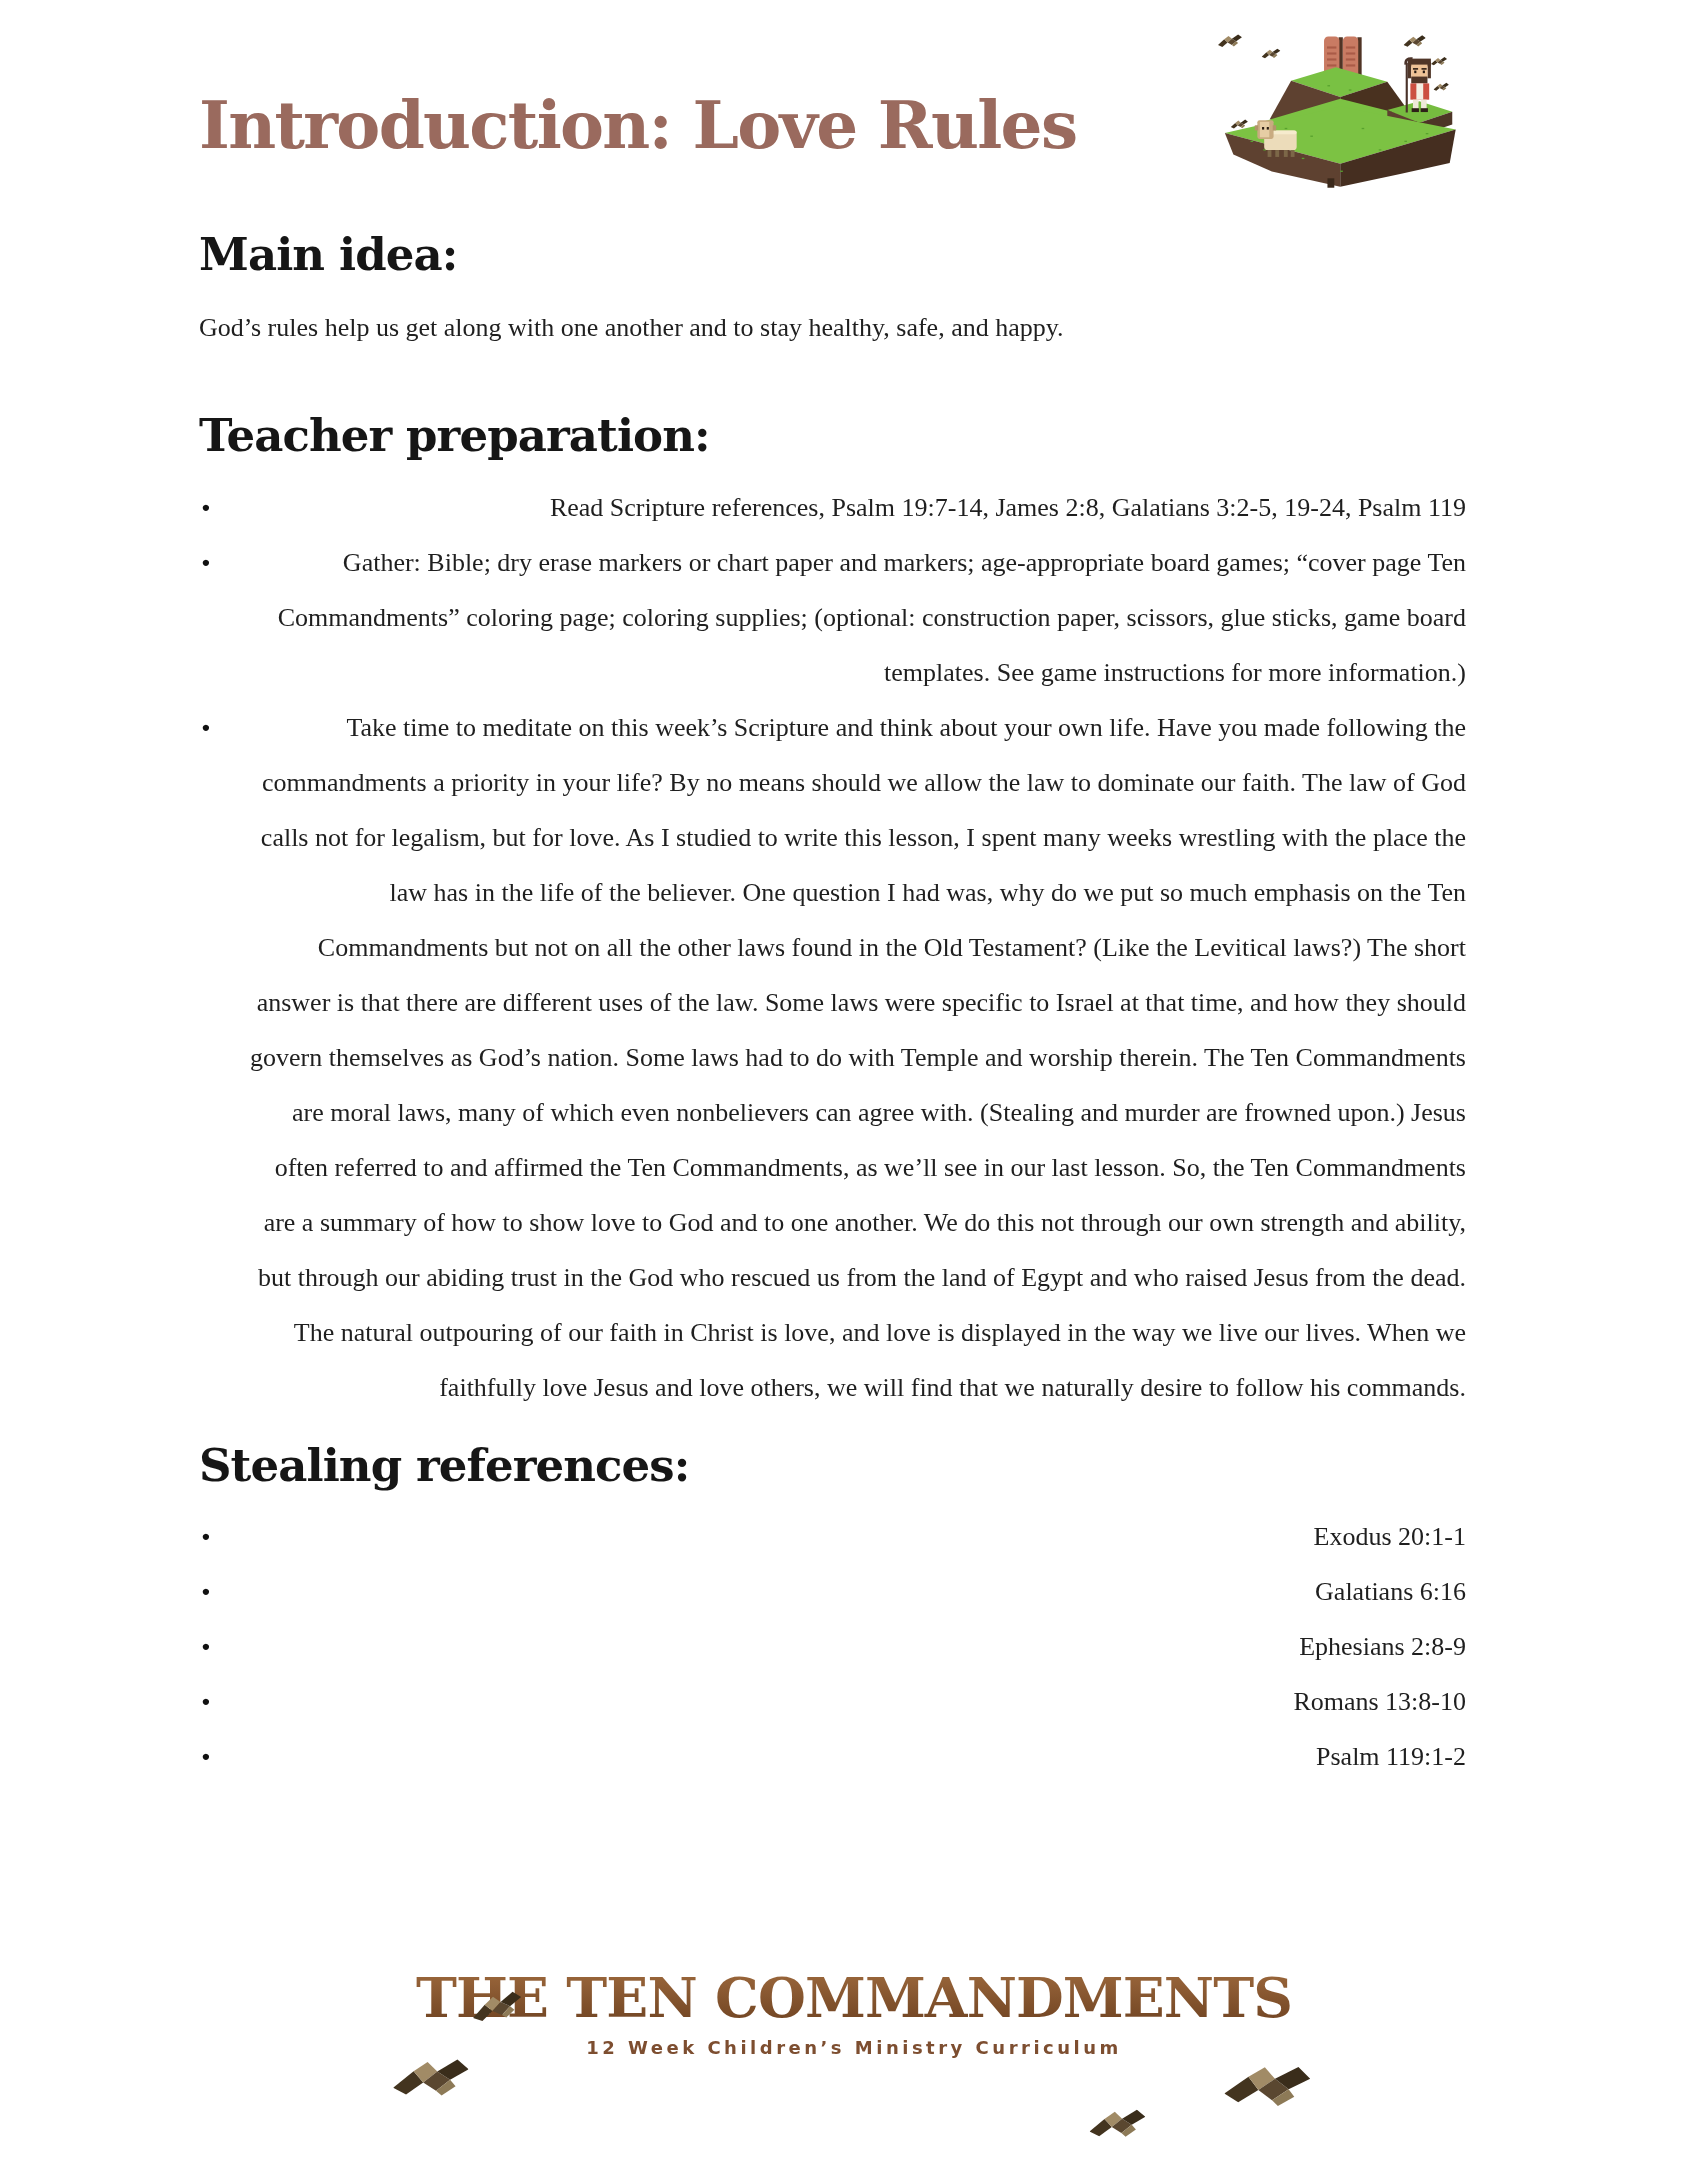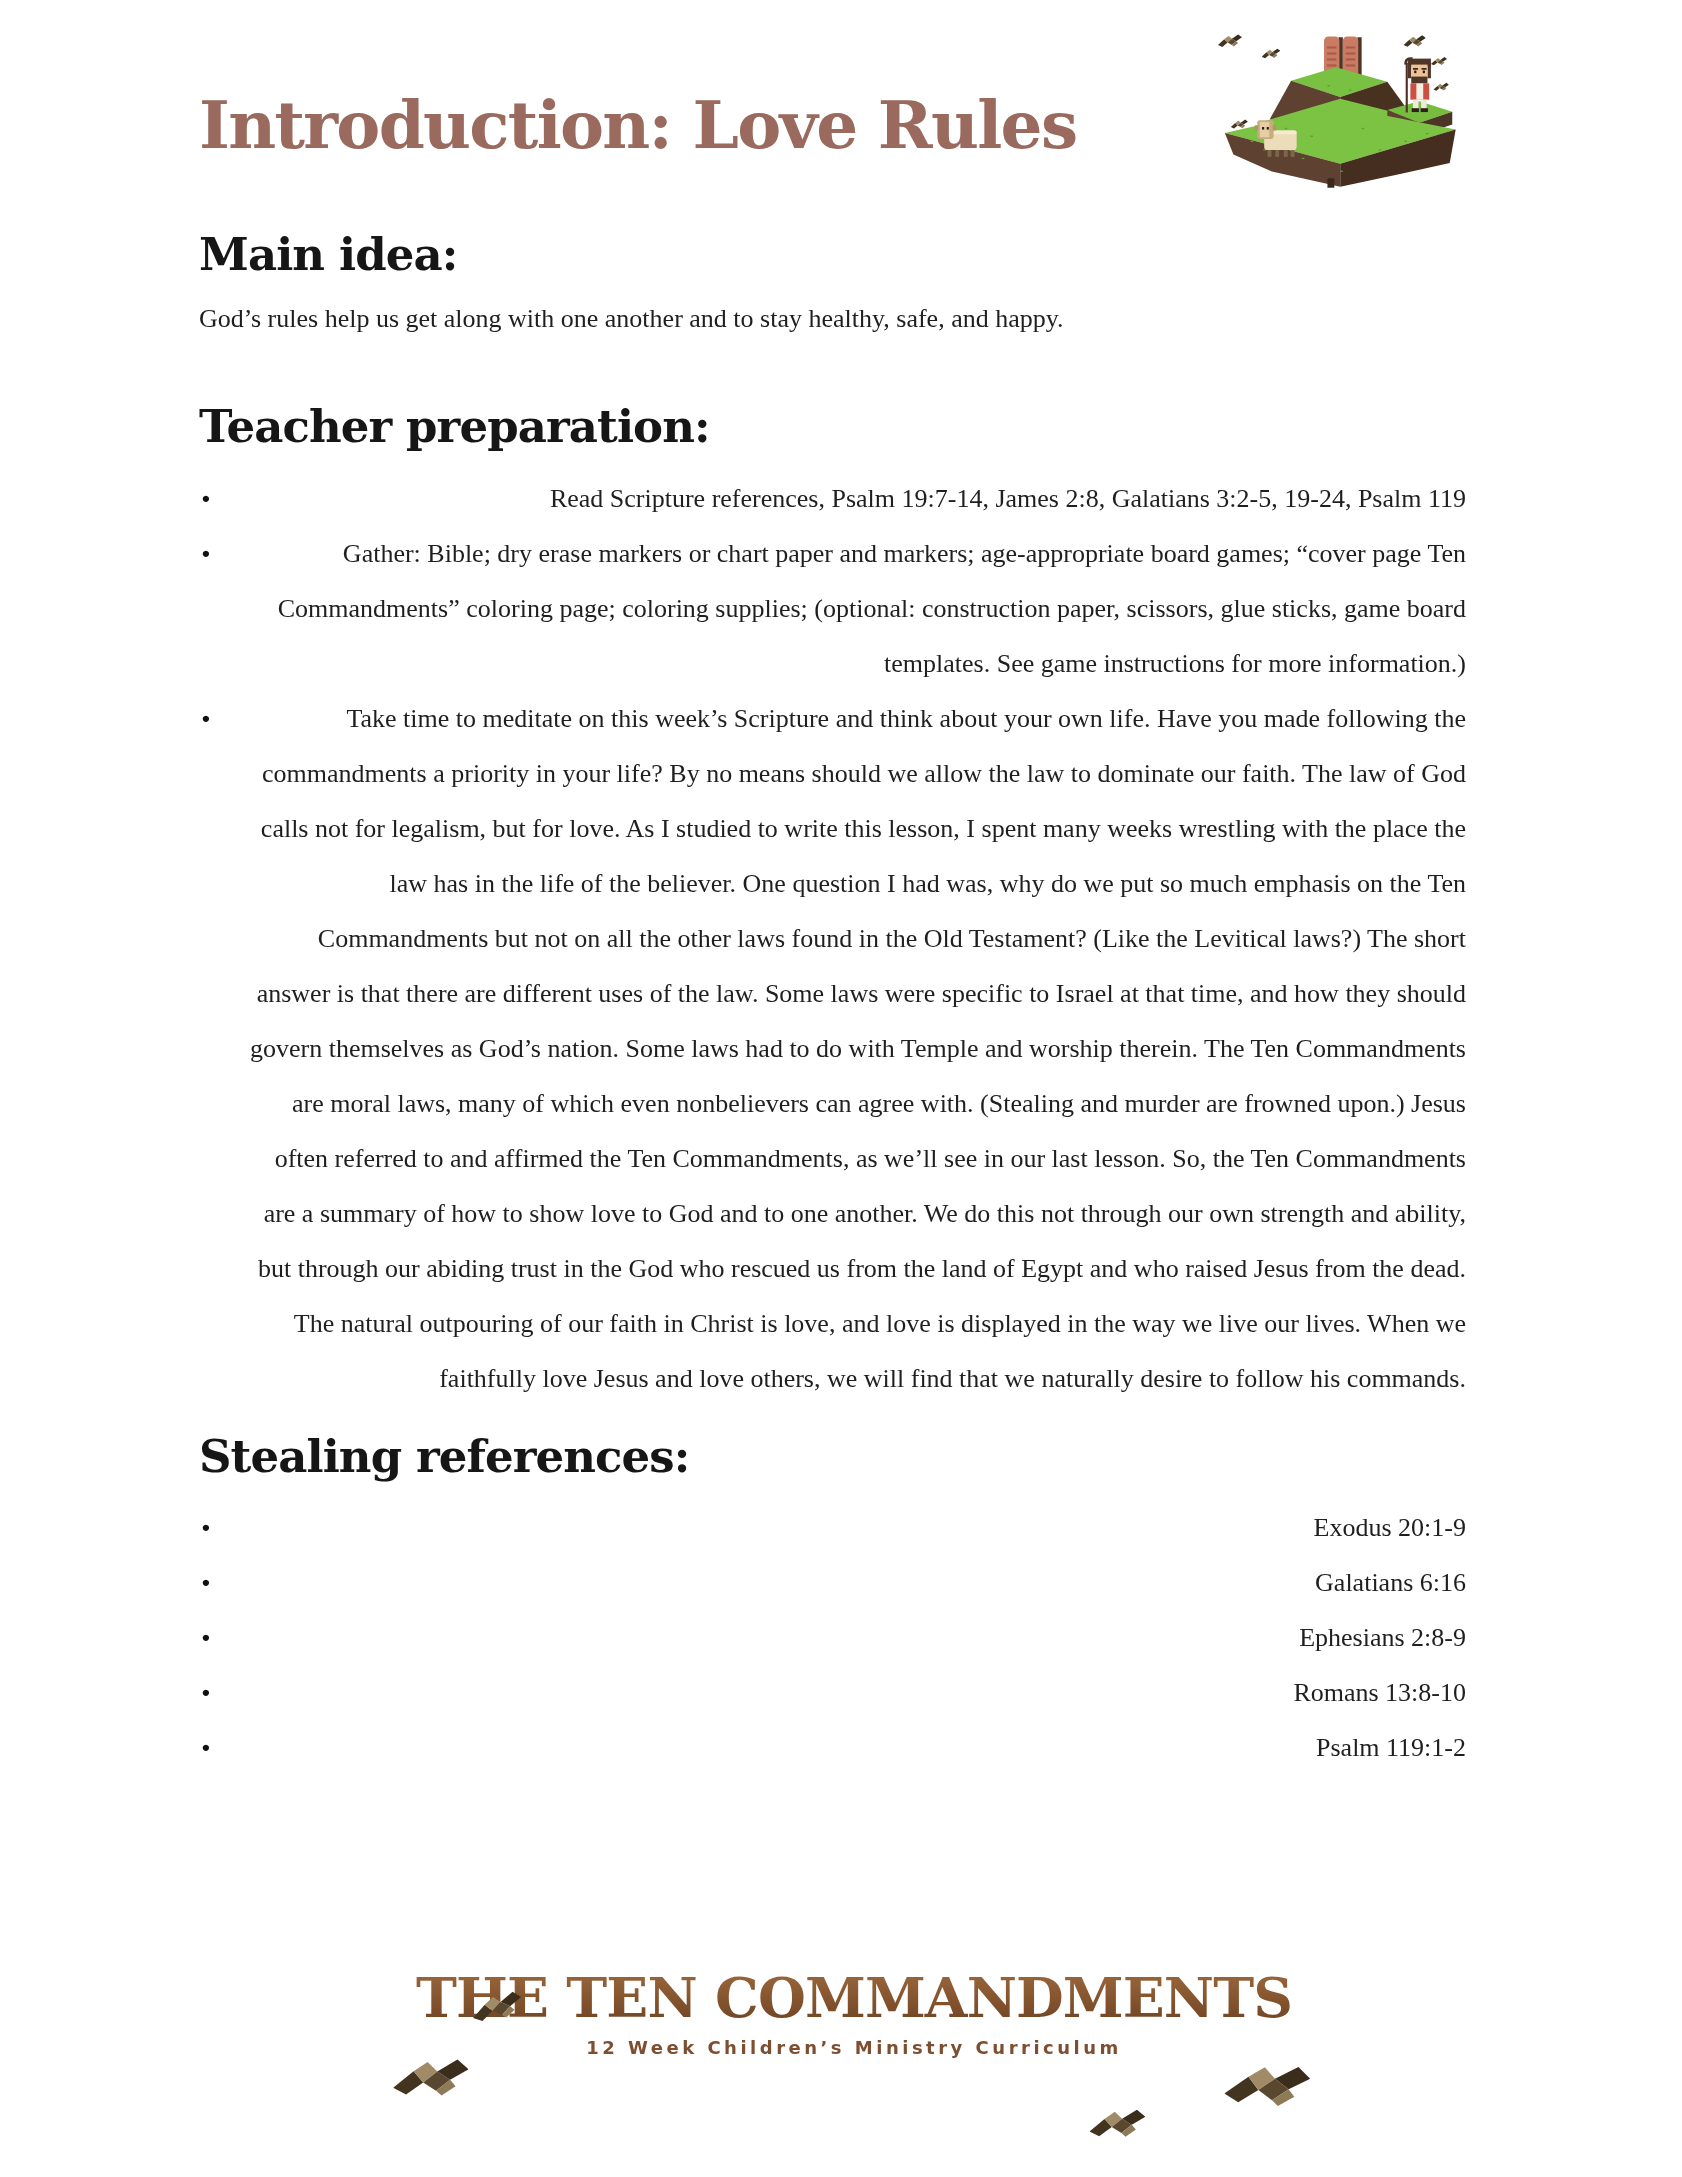--- a/index.html
+++ b/index.html
@@ -20,21 +20,21 @@
   h2.section-heading {
     font-family:"DejaVu Serif", serif; font-weight:700;
     font-size:45px; line-height:1.18; letter-spacing:-0.9px;
     color:var(--heading-color,#161616); margin:0;
   }
   h2.mi { margin-top:67px; }
   h2.tp { margin-top:62px; }
   h2.sr { margin-top:24px; }
 
   p.body-text {
-    margin:18px 0 0 0; font-size:26px; line-height:39px; color:var(--body-color,#1f1f1f);
+    margin:27px 0 0 0; font-size:26px; line-height:39px; color:var(--body-color,#1f1f1f);
   }
   ul.doc-list { list-style:none; margin:17.3px 0 0 0; padding:0; }
   ul.doc-list > li {
     position:relative; padding-left:48px; padding-right:24px;
     font-size:26px; line-height:55px; color:var(--body-color,#1f1f1f);
     text-align:right;
   }
   ul.doc-list > li::before {
     content:"●"; position:absolute; left:2.6px; top:0;
     font-size:14.7px; line-height:55px; color:#111;
@@ -207,21 +207,21 @@
 
     <h2 class="section-heading tp">Teacher preparation:</h2>
     <ul class="doc-list">
       <li>Read Scripture references, Psalm 19:7-14, James 2:8, Galatians 3:2-5, 19-24, Psalm 119</li>
       <li>Gather: Bible; dry erase markers or chart paper and markers; age-appropriate board games; “cover page Ten Commandments” coloring page; coloring supplies; (optional: construction paper, scissors, glue sticks, game board templates. See game instructions for more information.)</li>
       <li>Take time to meditate on this week’s Scripture and think about your own life. Have you made following the commandments a priority in your life? By no means should we allow the law to dominate our faith. The law of God calls not for legalism, but for love. As I studied to write this lesson, I spent many weeks wrestling with the place the law has in the life of the believer. One question I had was, why do we put so much emphasis on the Ten Commandments but not on all the other laws found in the Old Testament? (Like the Levitical laws?) The short answer is that there are different uses of the law. Some laws were specific to Israel at that time, and how they should govern themselves as God’s nation. Some laws had to do with Temple and worship therein. The Ten Commandments are moral laws, many of which even nonbelievers can agree with. (Stealing and murder are frowned upon.) Jesus often referred to and affirmed the Ten Commandments, as we’ll see in our last lesson. So, the Ten Commandments are a summary of how to show love to God and to one another. We do this not through our own strength and ability, but through our abiding trust in the God who rescued us from the land of Egypt and who raised Jesus from the dead. The natural outpouring of our faith in Christ is love, and love is displayed in the way we live our lives. When we faithfully love Jesus and love others, we will find that we naturally desire to follow his commands.</li>
     </ul>
 
     <h2 class="section-heading sr">Stealing references:</h2>
     <ul class="doc-list">
-      <li>Exodus 20:1-9</li>
+      <li>Exodus 20:1-1</li>
       <li>Galatians 6:16</li>
       <li>Ephesians 2:8-9</li>
       <li>Romans 13:8-10</li>
       <li>Psalm 119:1-2</li>
     </ul>
   </div>
 
   <div class="footer-logo">
     <div class="logo-title">THE TEN COMMANDMENTS</div>
     <div class="logo-subtitle">12 Week Children’s Ministry Curriculum</div>

